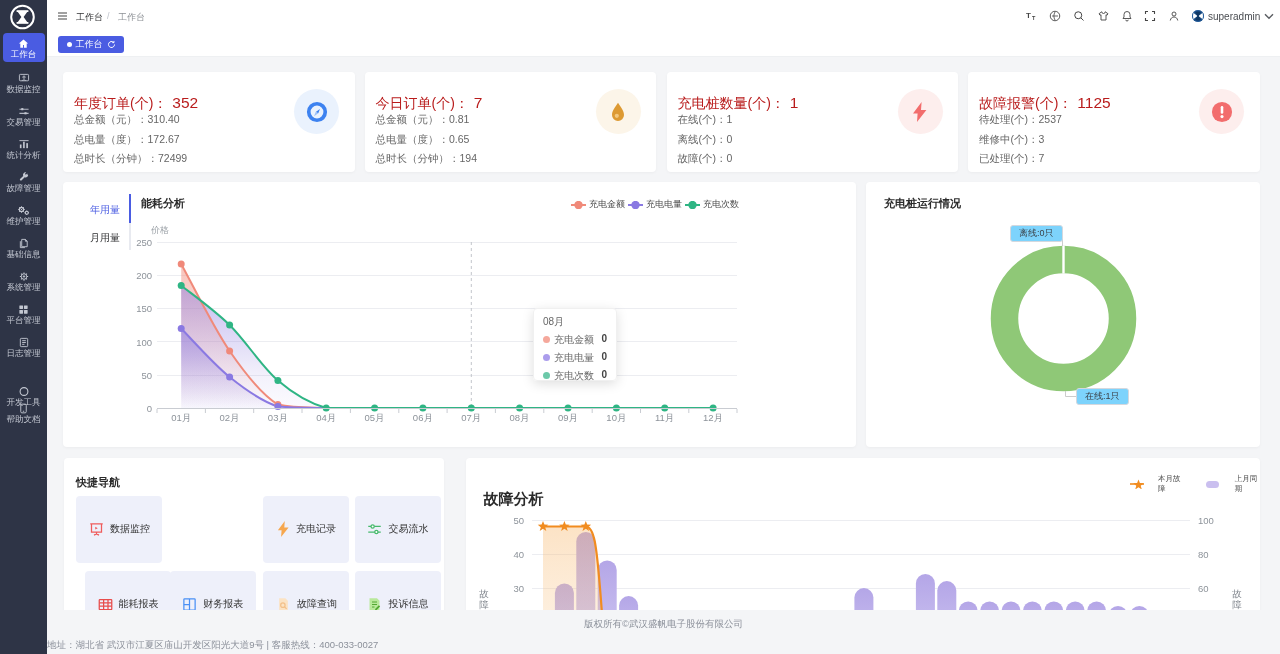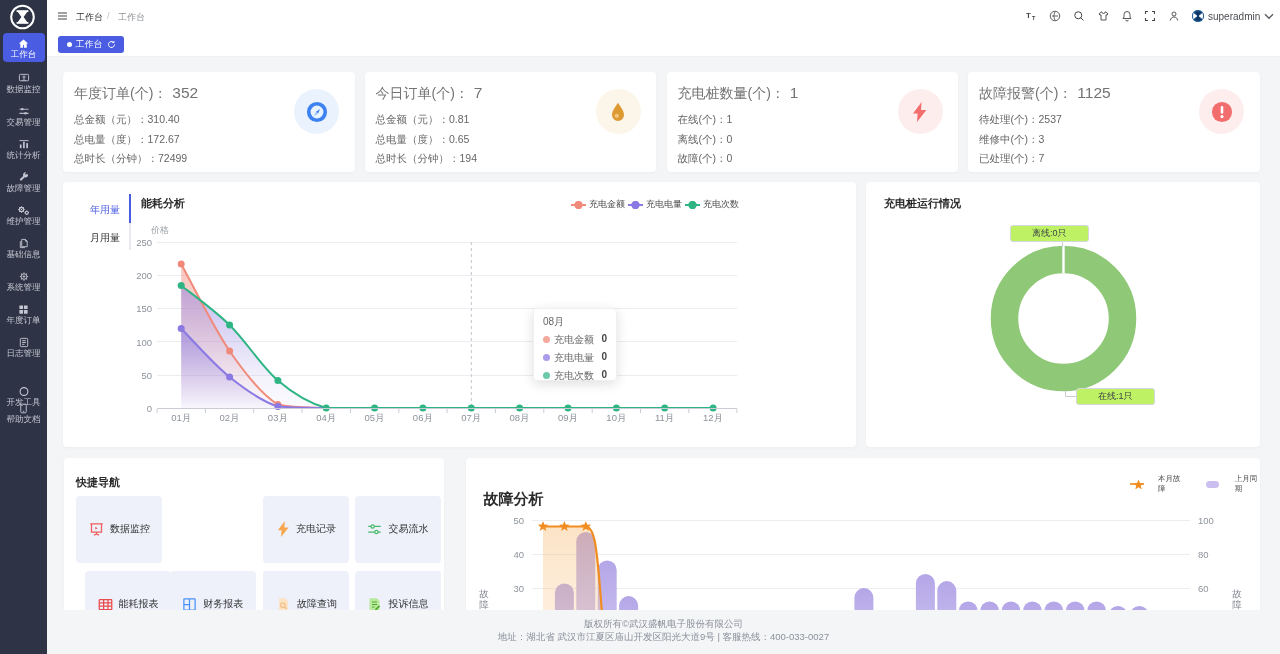--- a/index.html
+++ b/index.html
@@ -13,28 +13,28 @@
 .mi.on .t{color:#fff}
 
 .hd{position:absolute;left:47px;top:0;width:1233px;height:31px;background:#fff;z-index:20}
 .tabbar{position:absolute;left:47px;top:31px;width:1233px;height:26px;background:#fff;border-bottom:1px solid #eef0f2;z-index:20}
 .tab{position:absolute;left:11px;top:5px;width:66px;height:17px;background:#4a5ce2;border-radius:3px;color:#fff;font-size:9px;display:flex;align-items:center;justify-content:center;gap:4px}
 .tab .dot{width:5px;height:5px;border-radius:50%;background:#fff}
 .bc{position:absolute;top:11px;font-size:9px;color:#303133}
 .hic{position:absolute;top:9px}
 
 .card{position:absolute;background:#fff;border-radius:4px;box-shadow:0 1px 3px rgba(0,0,0,0.04)}
-.sc .tt{position:absolute;left:11px;top:12px;font-size:14px;color:#737373;white-space:nowrap}
+.sc .tt{position:absolute;left:11px;top:22px;font-size:14px;color:#b91c1c;white-space:nowrap}
 .sc .tt b{font-size:15.5px;font-weight:400;margin-left:5px}
 .sc .ln{position:absolute;left:11px;font-size:10.5px;color:#666;white-space:nowrap}
 .sc .ic{position:absolute;width:45px;height:45px;border-radius:50%;top:17px;display:flex;align-items:center;justify-content:center}
 .ct{font-size:11px;font-weight:700;color:#2b2b2b;position:absolute;white-space:nowrap}
 .leg{position:absolute;display:flex;align-items:center;font-size:9.5px;color:#4a4a4a}
 .navbtn{position:absolute;width:86px;height:67px;background:#eef0fa;border-radius:4px;display:flex;align-items:center;justify-content:center;gap:6px;font-size:10px;color:#333}
-.lblbox{position:absolute;background:#bef264;border:1px solid #d4d8de;border-radius:3px;font-size:9px;color:#3a3f45;padding:2px 21px;line-height:11px;white-space:nowrap}
+.lblbox{position:absolute;background:#7dd3fc;border:1px solid #d4d8de;border-radius:3px;font-size:9px;color:#3a3f45;padding:2px 8px;line-height:11px;white-space:nowrap}
 .ttp{position:absolute;background:rgba(255,255,255,.97);border-radius:4px;box-shadow:0 3px 12px rgba(0,0,0,.13);border:1px solid #f0f0f0;z-index:5}
 </style></head>
 <body>
 
 <div class="sb">
   <svg width="47" height="34" style="display:block">
     <circle cx="22.5" cy="17" r="11.3" fill="none" stroke="#fff" stroke-width="2"></circle>
     <path d="M17.3 11.2h10.4l-4.1 5.8 4.1 5.8H17.3l4.1-5.8z" fill="#fff"></path>
     <rect x="16.6" y="10.2" width="11.8" height="1.8" fill="#fff"></rect>
     <rect x="16.6" y="22" width="11.8" height="1.8" fill="#fff"></rect>
@@ -102,21 +102,21 @@
       </svg>
     <div class="t">系统管理</div>
   </div>
   <div class="mi" style="top:299px">
     <svg width="11" height="11" viewBox="0 0 24 24" fill="#c3c7d1">
         <rect x="3" y="3" width="8" height="8" rx="1"></rect>
         <rect x="13" y="3" width="8" height="8" rx="1"></rect>
         <rect x="3" y="13" width="8" height="8" rx="1"></rect>
         <rect x="13" y="13" width="8" height="8" rx="1"></rect>
       </svg>
-    <div class="t">年度订单</div>
+    <div class="t">平台管理</div>
   </div>
   <div class="mi" style="top:332px">
     <svg width="12" height="11" viewBox="0 0 24 24" fill="none" stroke="#c3c7d1" stroke-width="2">
         <rect x="4" y="3" width="16" height="18" rx="2"></rect>
         <path d="M8 8h8M8 12h8M8 16h5"></path>
       </svg>
     <div class="t">日志管理</div>
   </div>
   <div class="mi" style="top:381px">
     <svg width="12" height="11" viewBox="0 0 24 24" fill="none" stroke="#c3c7d1" stroke-width="2.4">
@@ -483,14 +483,14 @@
     <g fill="#f18c20">
       <polygon points="77.0,62.9 78.4,66.6 82.3,66.8 79.2,69.2 80.3,73.0 77.0,70.8 73.7,73.0 74.8,69.2 71.7,66.8 75.6,66.6"></polygon>
       <polygon points="98.4,62.9 99.8,66.6 103.7,66.8 100.6,69.2 101.7,73.0 98.4,70.8 95.1,73.0 96.2,69.2 93.1,66.8 97.0,66.6"></polygon>
       <polygon points="119.8,62.9 121.2,66.6 125.1,66.8 122.0,69.2 123.1,73.0 119.8,70.8 116.5,73.0 117.6,69.2 114.5,66.8 118.4,66.6"></polygon>
     </g>
   </svg>
 </div>
 
 <div style="position:absolute;left:47px;top:610px;width:1233px;height:44px;background:#f4f5f7;z-index:10">
   <div style="text-align:center;font-size:9.5px;color:#8b909a;padding-top:8px">版权所有©武汉盛帆电子股份有限公司</div>
-  <div style="text-align:center;font-size:9.5px;color:#8b909a;margin-top:0">地址：湖北省 武汉市江夏区庙山开发区阳光大道9号 | 客服热线：400-033-0027</div>
+  <div style="font-size:9.5px;color:#8b909a;margin-top:8px">地址：湖北省 武汉市江夏区庙山开发区阳光大道9号 | 客服热线：400-033-0027</div>
 </div>
 
 </body></html>

